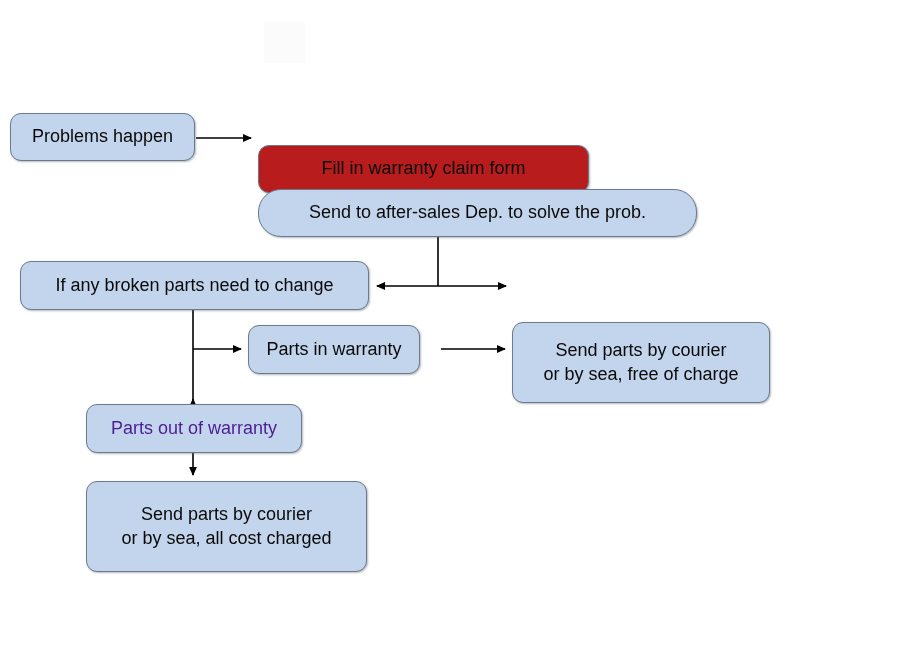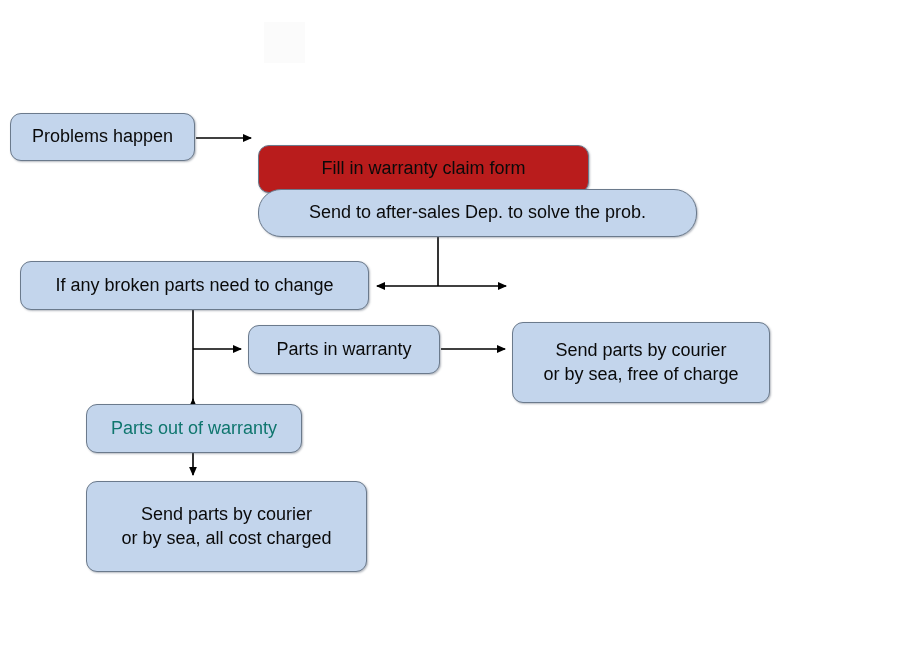--- a/index.html
+++ b/index.html
@@ -98,28 +98,28 @@
   </div>
   <div class="node" style="left: 258px; top: 113px; width: 331px; height: 48px; background: #b91c1c; border-color: rgb(107, 122, 140); color: rgb(10, 10, 10); margin-top: 32px;">
     <span>Fill in warranty claim form</span>
   </div>
   <div class="node" style="left: 258px; top: 189px; width: 439px; height: 48px; background: rgb(195, 213, 236); border-color: rgb(107, 122, 140); color: rgb(10, 10, 10); border-radius: 23px;">
     <span>Send to after-sales Dep. to solve the prob.</span>
   </div>
   <div class="node" style="left: 20px; top: 261px; width: 349px; height: 49px; background: rgb(195, 213, 236); border-color: rgb(107, 122, 140); color: rgb(10, 10, 10); text-align: right;">
     <span>If any broken parts need to change</span>
   </div>
-  <div class="node" style="left: 248px; top: 325px; width: 192px; height: 49px; background: rgb(195, 213, 236); border-color: rgb(107, 122, 140); color: rgb(10, 10, 10);">
+  <div class="node" style="left: 248px; top: 325px; width: 172px; height: 49px; background: rgb(195, 213, 236); border-color: rgb(107, 122, 140); color: rgb(10, 10, 10);">
     <span>Parts in warranty</span>
   </div>
   <div class="node" style="left: 512px; top: 322px; width: 258px; height: 81px; background: rgb(195, 213, 236); border-color: rgb(107, 122, 140); color: rgb(10, 10, 10);">
     <span>Send parts by courier
 or by sea, free of charge</span>
   </div>
-  <div class="node" style="left: 86px; top: 404px; width: 216px; height: 49px; background: rgb(195, 213, 236); border-color: rgb(107, 122, 140); color: #0f766e;">
+  <div class="node" style="left: 86px; top: 404px; width: 216px; height: 49px; background: rgb(195, 213, 236); border-color: rgb(107, 122, 140); color: #4c1d95;">
     <span>Parts out of warranty</span>
   </div>
   <div class="node" style="left: 86px; top: 481px; width: 281px; height: 91px; background: rgb(195, 213, 236); border-color: rgb(107, 122, 140); color: rgb(10, 10, 10);">
     <span>Send parts by courier
 or by sea, all cost charged</span>
   </div>
 
 </div>
 
 </body></html>

